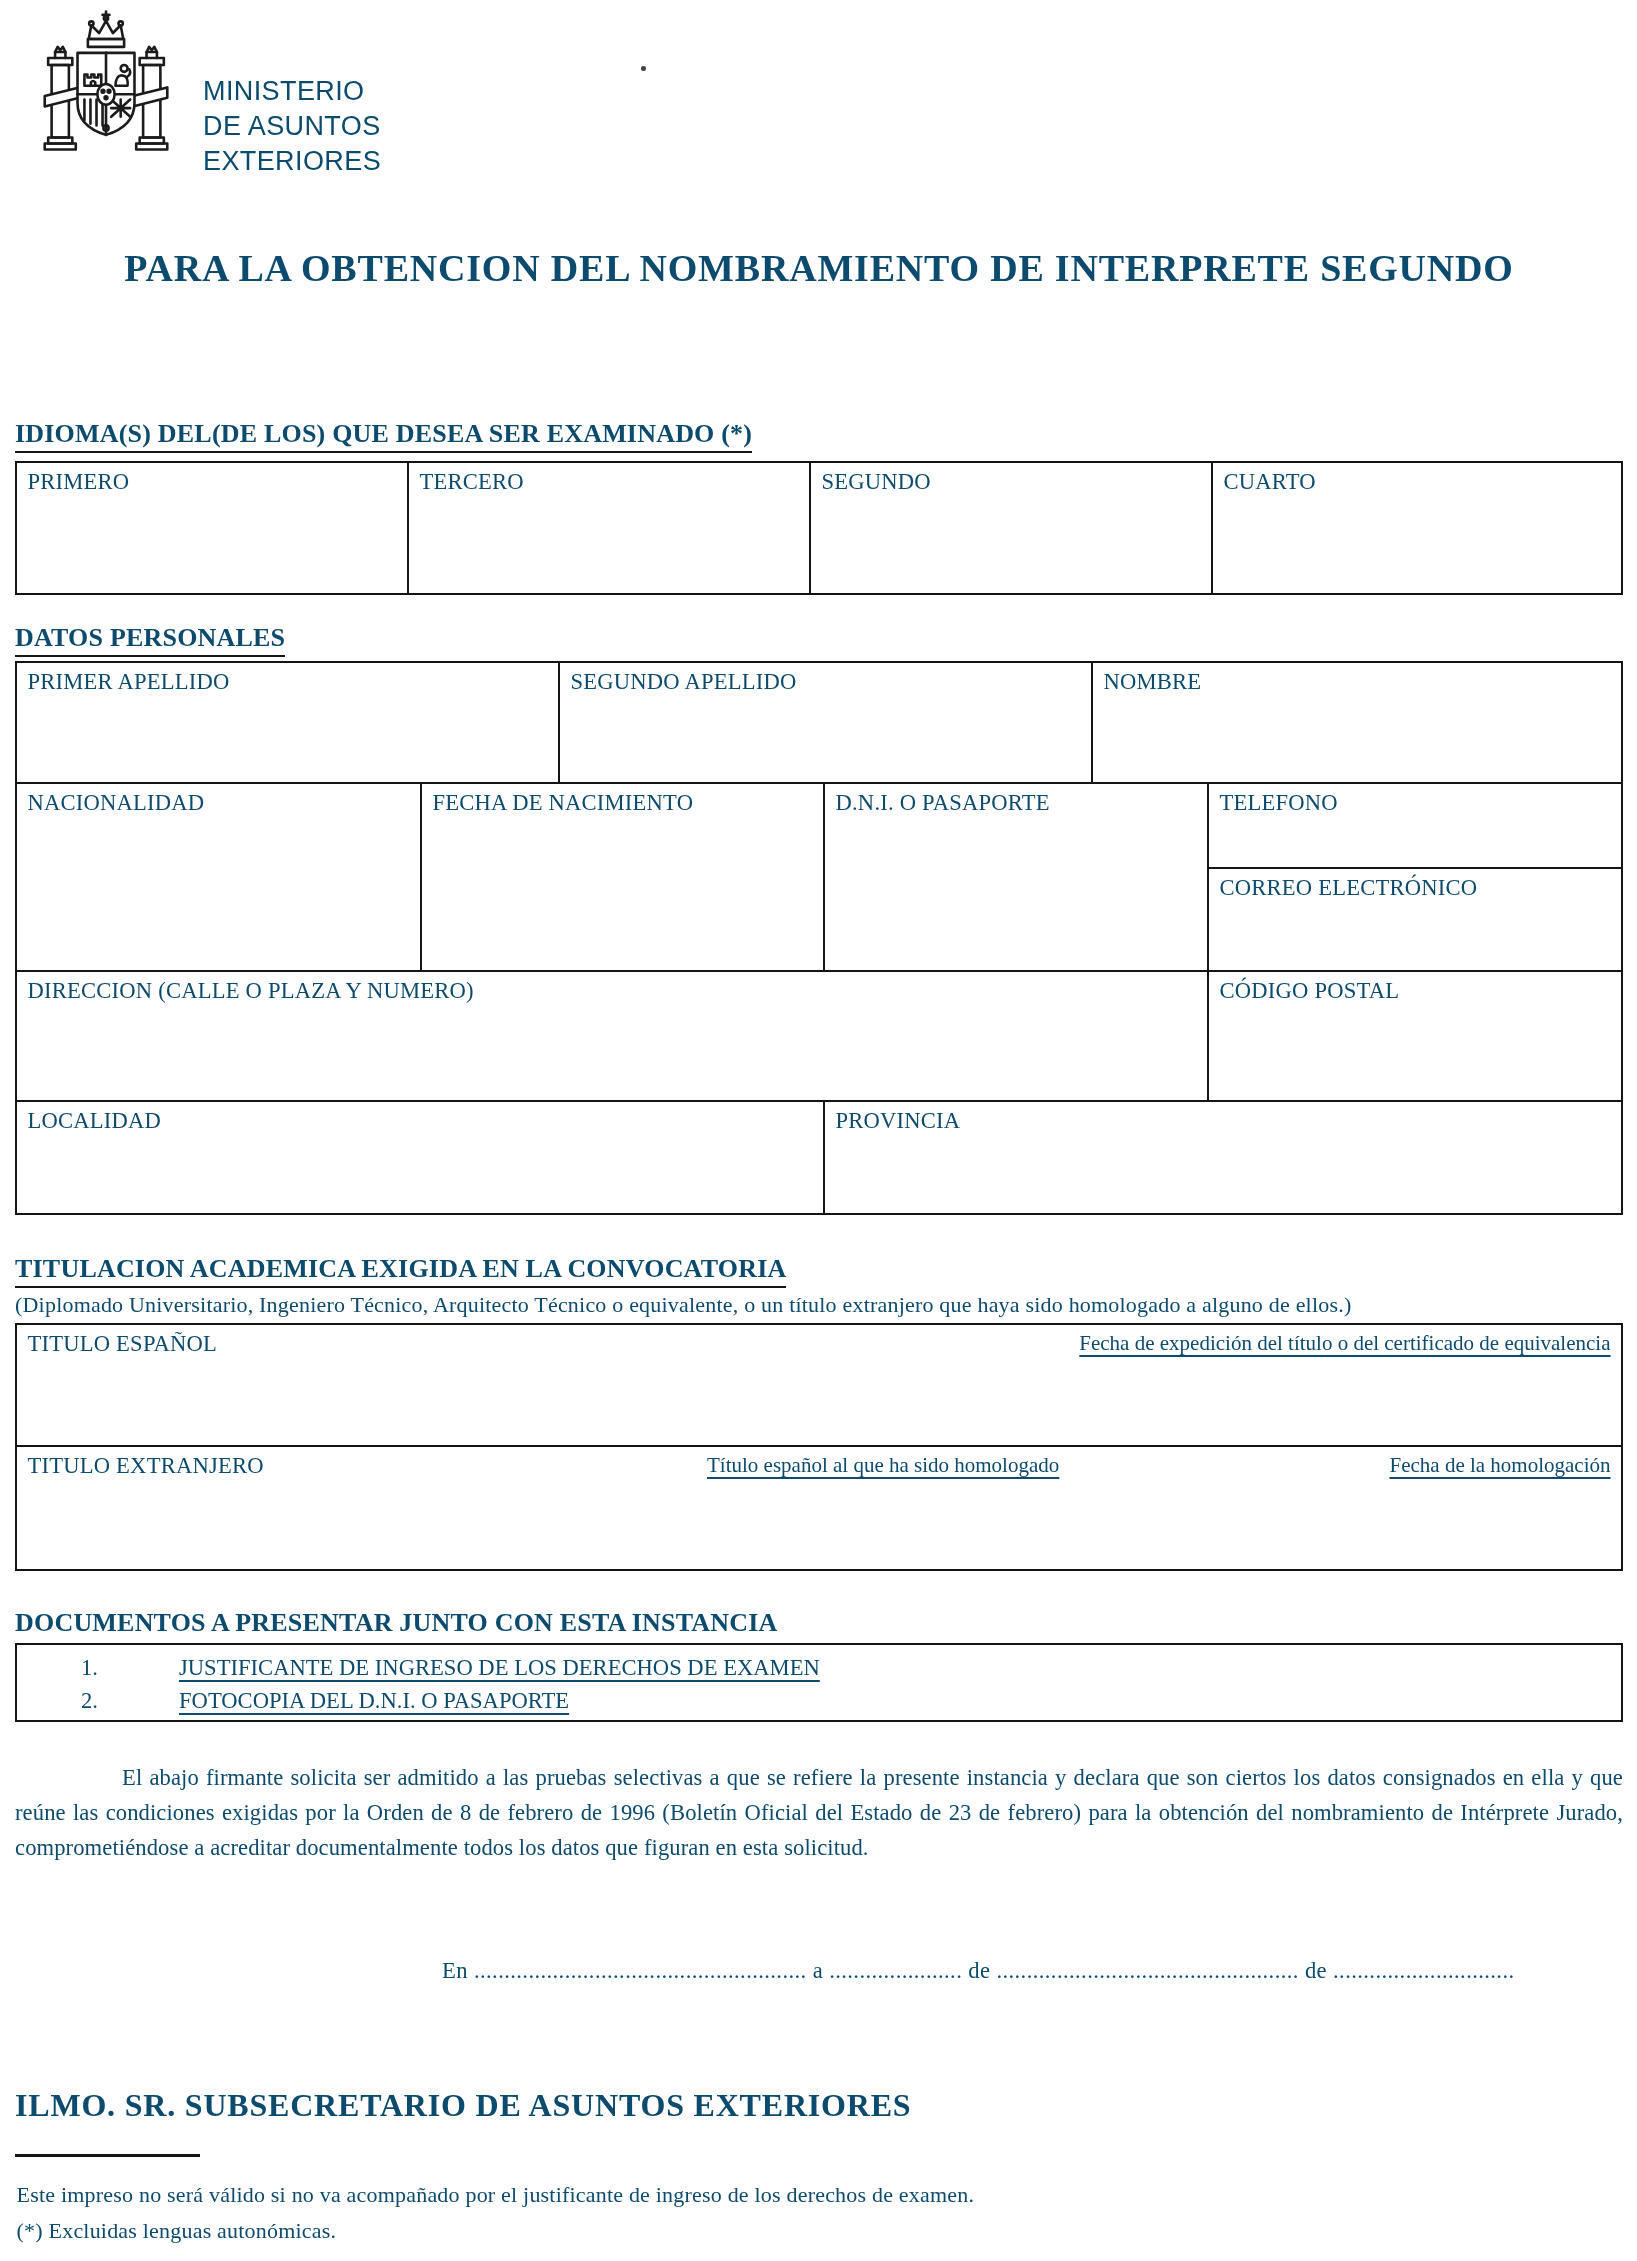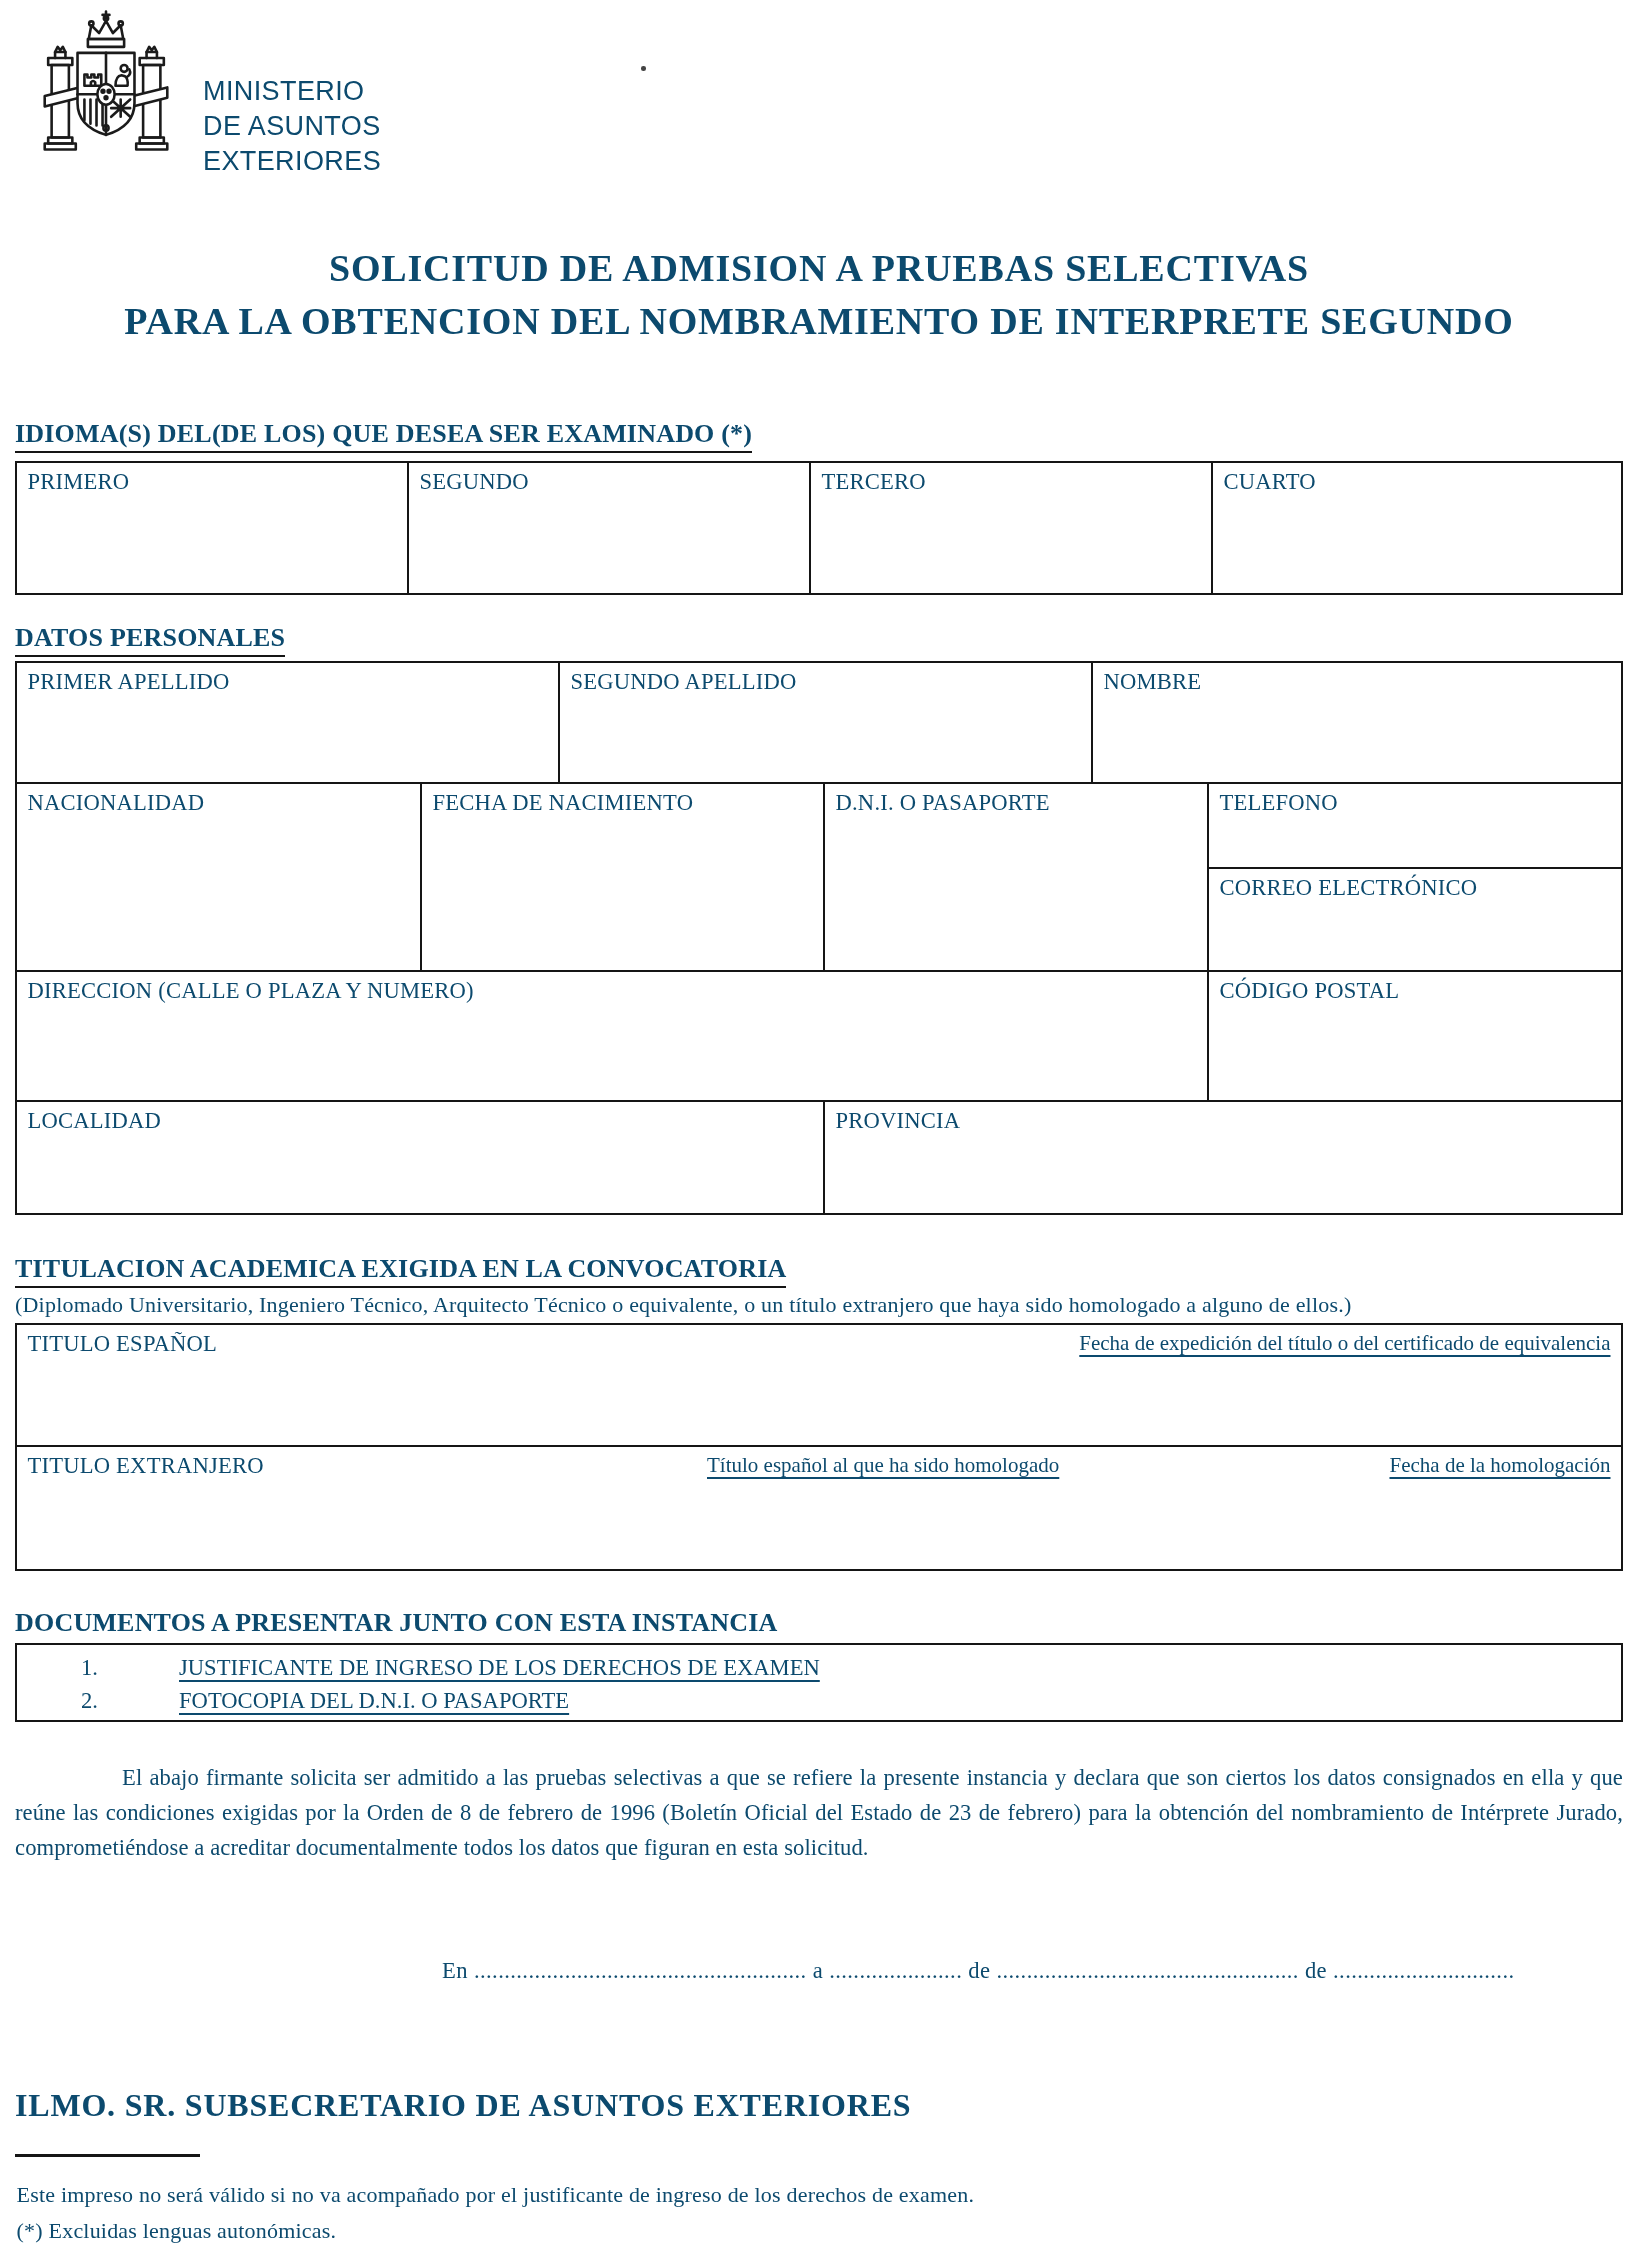--- a/index.html
+++ b/index.html
@@ -114,37 +114,36 @@
 
   <div class="abs ministry" style="left:203px; top:74px;">
     <div>MINISTERIO</div>
     <div>DE ASUNTOS</div>
     <div>EXTERIORES</div>
   </div>
 
   <div class="abs" style="left:641px; top:66px; width:4.5px; height:4.5px; background:#444; border-radius:50%;"></div>
 
   <div class="abs" style="left:0; top:242px; width:1638px;">
-    <div class="title-line">SOLICITUD DE ADMISION A PRUEBAS SELECTIVAS</div>
     <div class="title-line">PARA LA OBTENCION DEL NOMBRAMIENTO DE INTERPRETE SEGUNDO</div>
   </div>
 
   <div class="abs" style="left:15px; top:419px;">
     <span class="sec-head">IDIOMA(S) DEL(DE LOS) QUE DESEA SER EXAMINADO (*)</span>
   </div>
   <div class="abs tbl" style="left:15px; top:461px; width:1608px; height:134px;">
     <div class="row" style="height:130px;">
       <div class="cell" style="width:390px;">
         <span class="flabel">PRIMERO</span>
       </div>
       <div class="cell" style="width:402px;">
+        <span class="flabel">TERCERO</span>
+      </div>
+      <div class="cell" style="width:402px;">
         <span class="flabel">SEGUNDO</span>
-      </div>
-      <div class="cell" style="width:402px;">
-        <span class="flabel">TERCERO</span>
       </div>
       <div class="cell grow">
         <span class="flabel">CUARTO</span>
       </div>
     </div>
   </div>
 
   <div class="abs" style="left:15px; top:623px;">
     <span class="sec-head">DATOS PERSONALES</span>
   </div>

